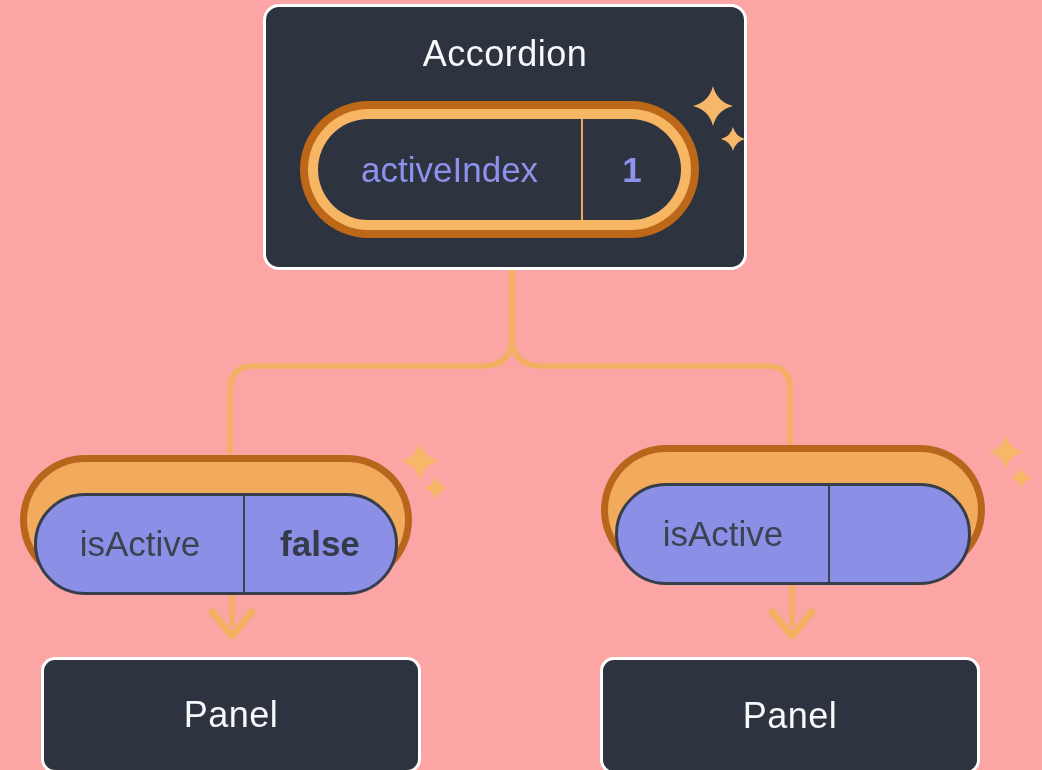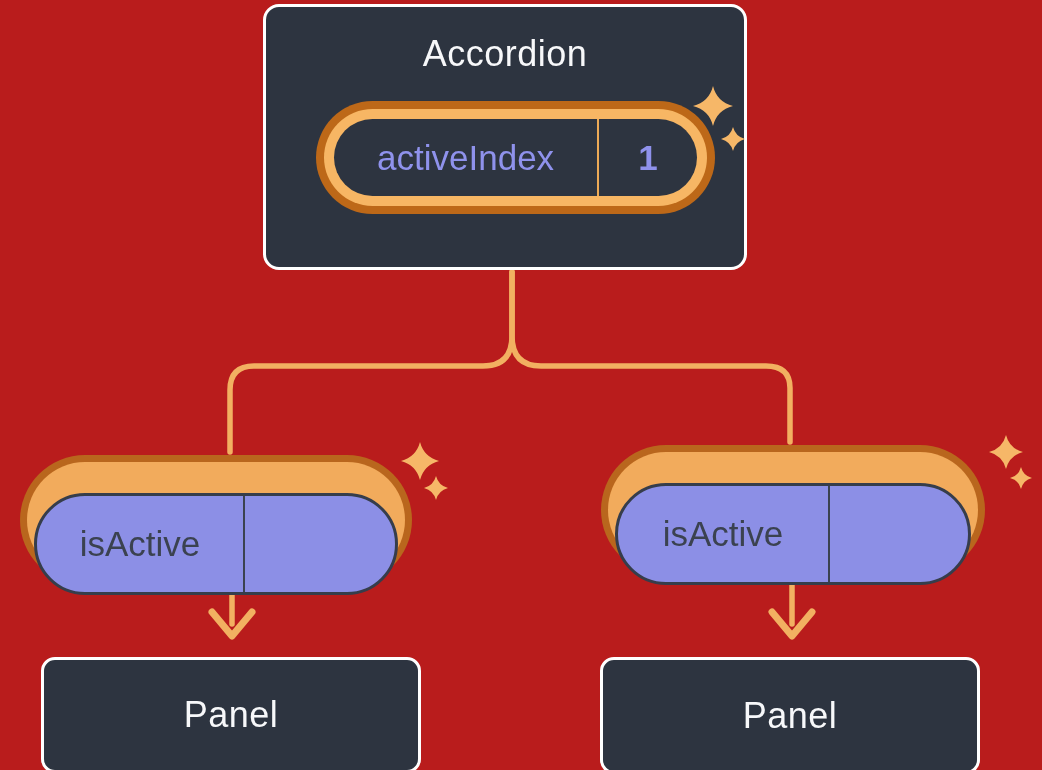--- a/index.html
+++ b/index.html
@@ -1,18 +1,18 @@
 <!DOCTYPE html>
 <html><head>
 <meta charset="utf-8">
 <style>
   html,body{margin:0;padding:0;background:#4d656d;}
   .canvas{
     position:relative;width:1042px;height:770px;overflow:hidden;
-    background:#b91c1c;
+    background:#fca5a5;
     font-family:"Liberation Sans","DejaVu Sans",sans-serif;
     text-decoration:underline;
   }
   svg.layer{position:absolute;left:0;top:0;pointer-events:none;}
   .connectors{z-index:1;}
   .sparkles{z-index:3;}
   .node{position:absolute;z-index:2;box-sizing:border-box;}
 
   
   .card{
@@ -28,21 +28,21 @@
   .pill{border-radius:999px;}
   .pill-outer{position:absolute;box-sizing:border-box;border-radius:999px;}
   .pill-mid{width:100%;height:100%;box-sizing:border-box;border-radius:999px;}
   .pill-inner{
     width:100%;height:100%;box-sizing:border-box;border-radius:999px;
     display:flex;align-items:stretch;overflow:hidden;
   }
   .pill-sec{display:flex;align-items:center;justify-content:center;}
 
   
-  .state-pill{left:316px;top:101px;width:399px;height:113px;background:#bd6818;padding:8px;z-index:2;}
+  .state-pill{left:300px;top:101px;width:399px;height:137px;background:#bd6818;padding:8px;z-index:2;}
   .state-pill .pill-mid{background:#f7b664;padding:10px;box-sizing:border-box;}
   .state-pill .pill-inner{background:#2d3440;}
   .state-pill .lbl{flex:0 0 72.5%;font-size:35px;color:#8f92ec;}
   .state-pill .val{flex:1;font-size:35px;font-weight:bold;color:#8f92ec;}
   .state-pill .div{width:2px;background:#edaa56;}
 
   
   .prop-pill{background:#b9661d;padding:7px;z-index:2;}
   .prop-pill .pill-mid{background:#f2ab5c;padding:7px;box-sizing:border-box;}
   .prop-pill .pill-inner{background:#8c8fe6;border:3px solid #363d4b;margin-top:24px;}
@@ -93,20 +93,21 @@
         <div class="pill-sec val">1</div>
       </div>
     </div>
   </div>
 
   <div class="node pill pill-outer prop-pill prop-pill-left">
     <div class="pill-mid">
       <div class="pill-inner">
         <div class="pill-sec lbl">isActive</div>
         <div class="div"></div>
+        <div class="pill-sec val">false</div>
       </div>
     </div>
   </div>
 
   <div class="node pill pill-outer prop-pill prop-pill-right">
     <div class="pill-mid">
       <div class="pill-inner">
         <div class="pill-sec lbl">isActive</div>
         <div class="div"></div>
       </div>

